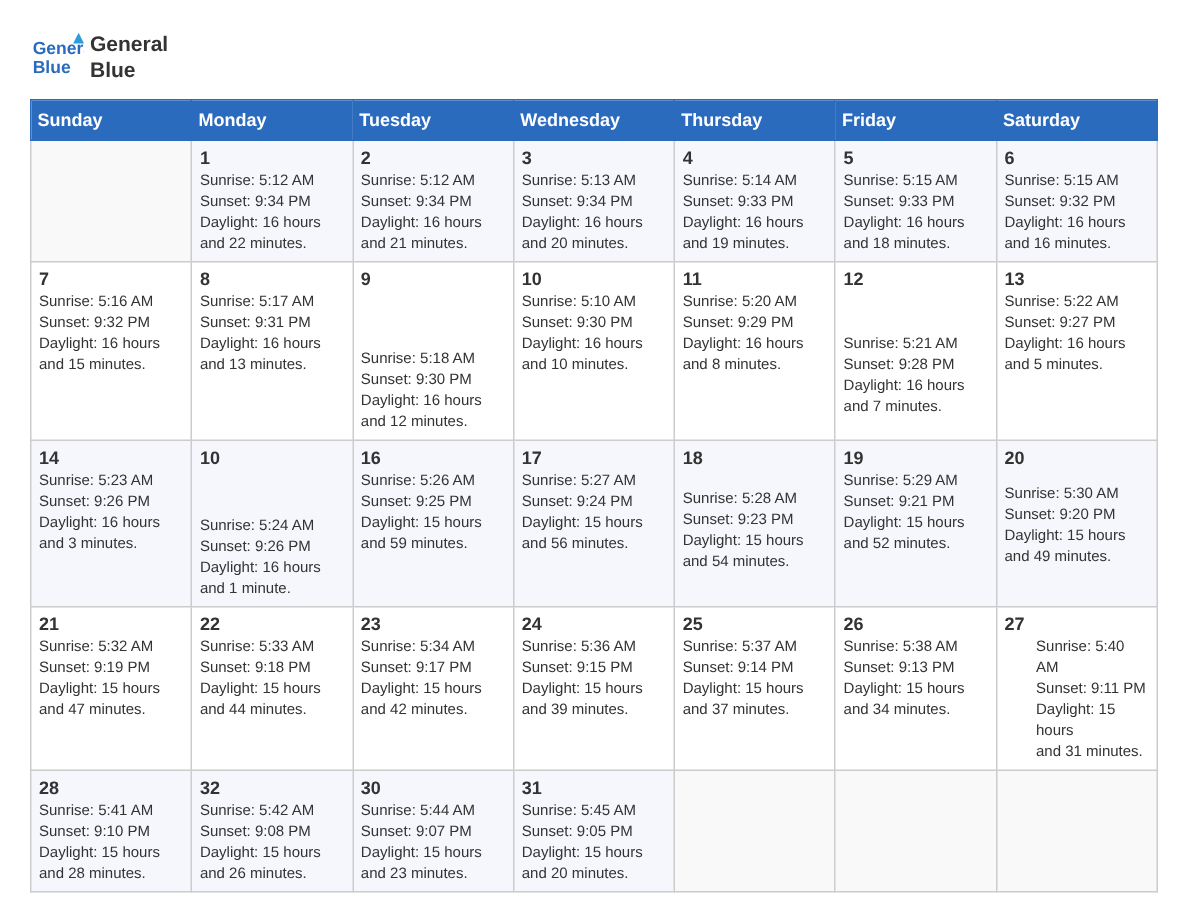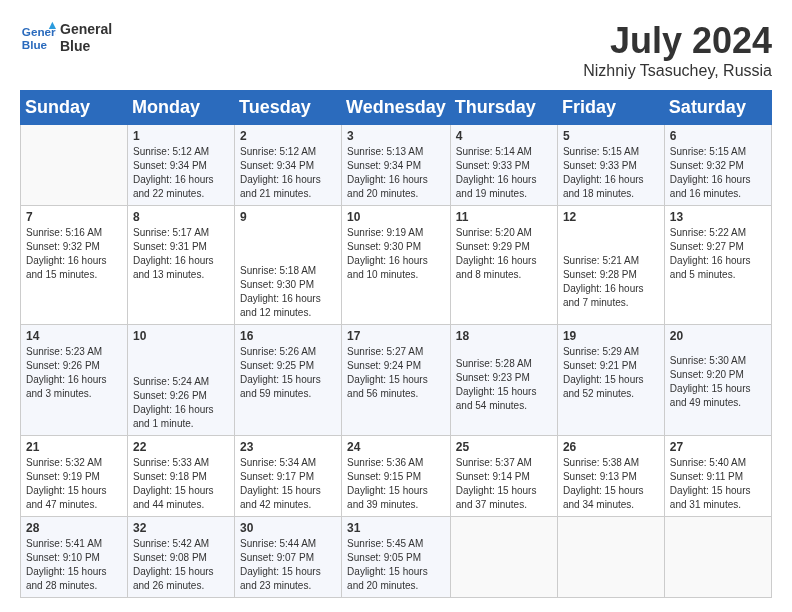--- a/index.html
+++ b/index.html
@@ -48,21 +48,21 @@
     table {
       width: 100%;
       border-collapse: collapse;
       font-size: 11px;
     }
     thead tr th {
       background: #2b6bbd;
       color: #fff;
       padding: 6px 4px;
       text-align: left;
-      font-size: 18px;
+      font-size: 12px;
       font-weight: bold;
       border: 1px solid #2b6bbd;
     }
     tbody tr td {
       border: 1px solid #ccc;
       padding: 4px 5px;
       vertical-align: top;
       width: calc(100% / 7);
       min-height: 80px;
       background: #fff;
@@ -96,24 +96,20 @@
   <div class="logo">
     <svg class="logo-icon" viewBox="0 0 40 40">
       <text x="2" y="18" font-size="13" font-weight="bold" fill="#2b6bbd">General</text>
       <text x="2" y="32" font-size="13" font-weight="bold" fill="#2b6bbd">Blue</text>
       <polygon points="32,10 40,10 36,2" fill="#2b9bdd"></polygon>
     </svg>
     <div class="logo-text">
       <span>General</span>
       <span>Blue</span>
     </div>
-  </div>
-  <div class="title-block">
-    <div class="month-title">July 2024</div>
-    <div class="subtitle">Nizhniy Tsasuchey, Russia</div>
   </div>
 </div>
 
 <table>
   <thead>
     <tr>
       <th>Sunday</th>
       <th>Monday</th>
       <th>Tuesday</th>
       <th>Wednesday</th>
@@ -185,21 +181,21 @@
         </td>
         <td>
           <span class="day-num">9</span>
           <div class="day-info" style="white-space: pre-line; margin-top: 40px;">Sunrise: 5:18 AM
 Sunset: 9:30 PM
 Daylight: 16 hours
 and 12 minutes.</div>
         </td>
         <td>
           <span class="day-num">10</span>
-          <div class="day-info" style="white-space: pre-line;">Sunrise: 9:19 AM
+          <div class="day-info" style="white-space: pre-line;">Sunrise: 5:10 AM
 Sunset: 9:30 PM
 Daylight: 16 hours
 and 10 minutes.</div>
         </td>
         <td>
           <span class="day-num">11</span>
           <div class="day-info" style="white-space: pre-line;">Sunrise: 5:20 AM
 Sunset: 9:29 PM
 Daylight: 16 hours
 and 8 minutes.</div>
@@ -308,21 +304,21 @@
         </td>
         <td>
           <span class="day-num">26</span>
           <div class="day-info" style="white-space: pre-line;">Sunrise: 5:38 AM
 Sunset: 9:13 PM
 Daylight: 15 hours
 and 34 minutes.</div>
         </td>
         <td>
           <span class="day-num">27</span>
-          <div class="day-info" style="white-space: pre-line;">Sunrise: 5:40 AM
+          <div class="day-info" style="white-space: pre-line; margin-left: 21px;">Sunrise: 5:40 AM
 Sunset: 9:11 PM
 Daylight: 15 hours
 and 31 minutes.</div>
         </td>
       </tr>
       <tr>
         <td>
           <span class="day-num">28</span>
           <div class="day-info" style="white-space: pre-line;">Sunrise: 5:41 AM
 Sunset: 9:10 PM

